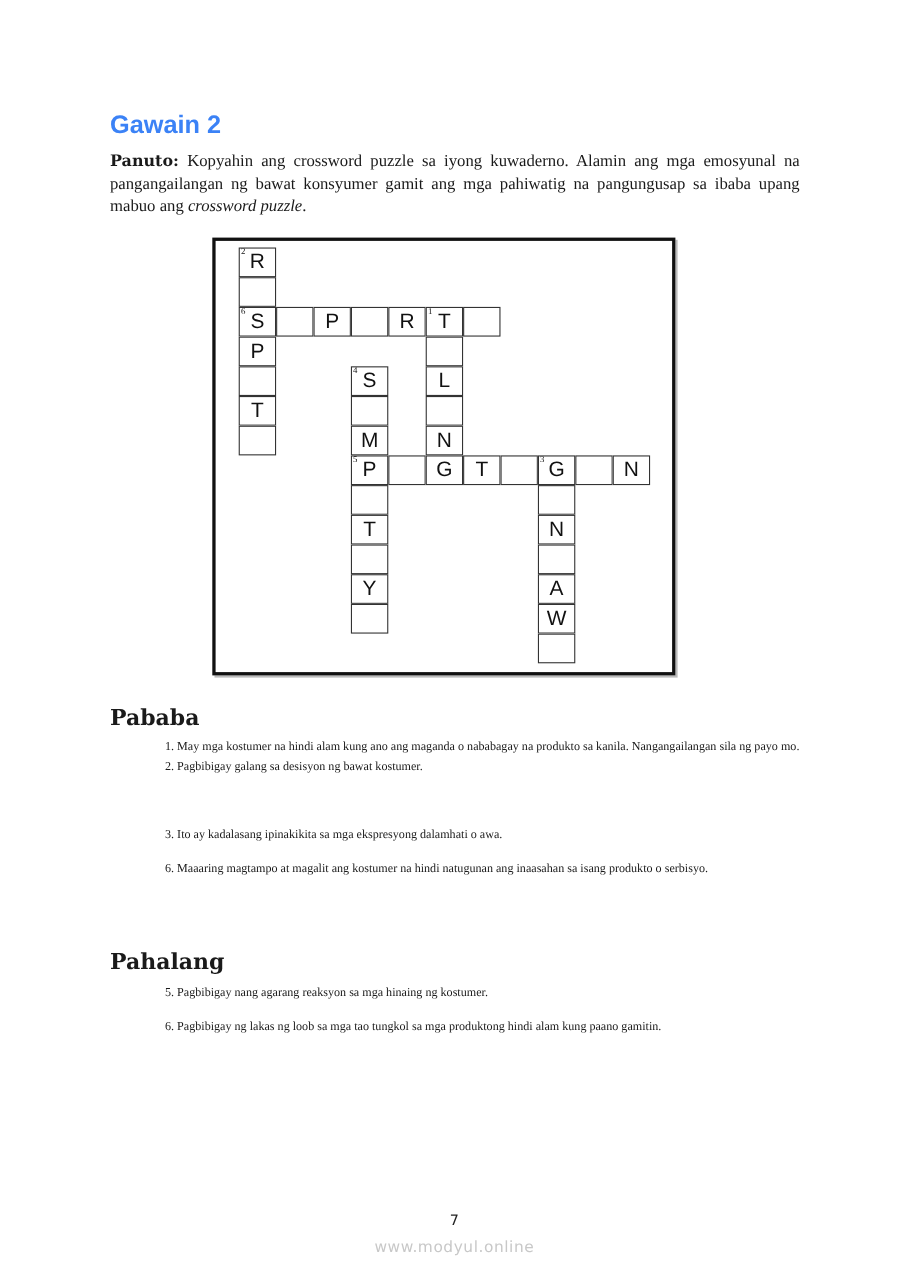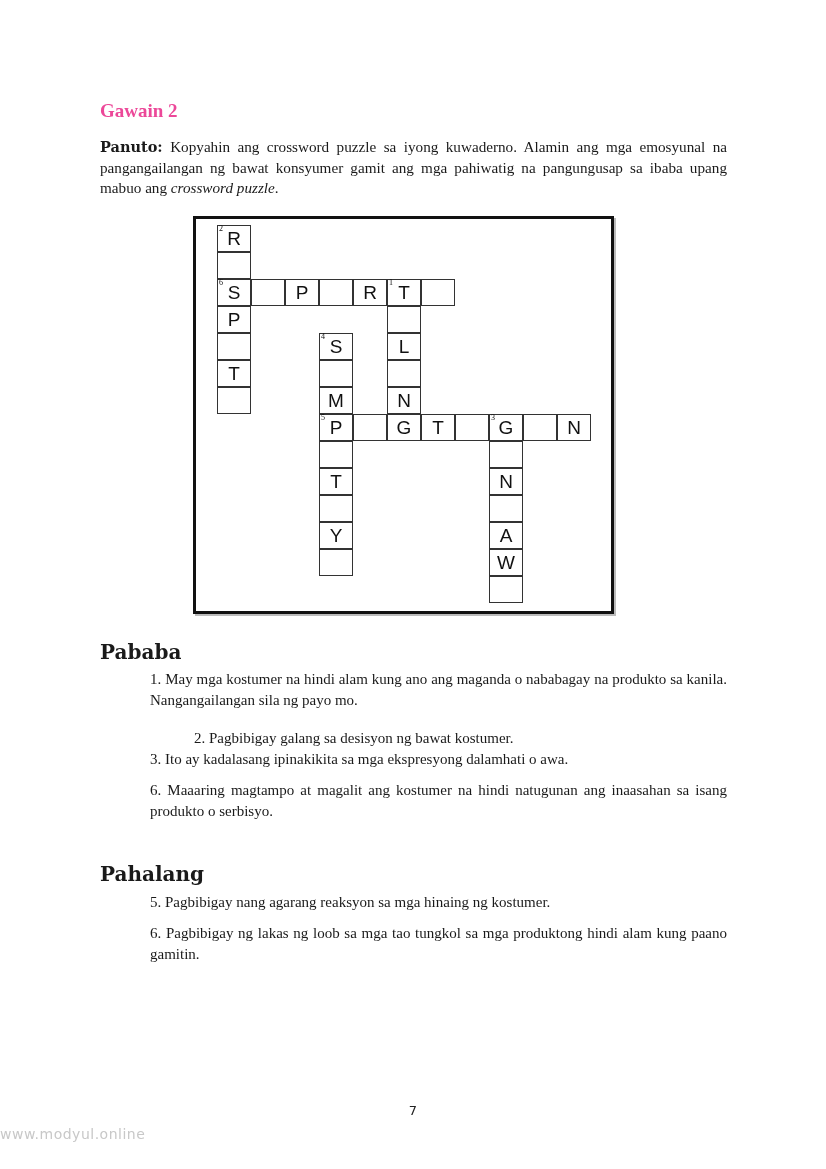--- a/index.html
+++ b/index.html
@@ -1,26 +1,26 @@
 <!DOCTYPE html>
 <html><head>
 <meta charset="utf-8">
 <style>
   html, body { margin: 0; padding: 0; background: #ffffff; }
   body { width: 826px; height: 1169px; position: relative; overflow: hidden; font-family: "DejaVu Serif", "Liberation Serif", serif; color: #1a1a1a; }
-  .title { position: absolute; left: 100px; top: 100px; font-family: Liberation Serif, serif; font-weight: bold; font-size: 19px; color: #ec4899; }
+  .title { position: absolute; left: 100px; top: 100px; font-family: Liberation Sans, sans-serif; font-weight: bold; font-size: 23px; color: #3b82f6; }
   .instructions { position: absolute; left: 100px; top: 137px; width: 627px; font-size: 15.2px; line-height: 20.5px; text-align: justify; font-family: "Liberation Serif", serif; }
   .instructions b { font-family: "DejaVu Serif", serif; font-weight: bold; font-size: 14.5px; }
   .puzzle-frame { position: absolute; left: 193px; top: 216px; width: 415px; height: 392px; border: 3px solid #111; box-shadow: 2px 2px 0 #bbb; background: #fff; }
   .cell { position: absolute; width: 34px; height: 27px; box-sizing: border-box; border: 1.3px solid #333; background: #fff; font-family: "Liberation Sans", sans-serif; font-size: 19px; color: #111; display: flex; align-items: center; justify-content: center; }
   .cell .num { position: absolute; left: 1px; top: -2px; font-size: 8px; font-family: "Liberation Serif", serif; }
   .section-head { position: absolute; left: 100px; font-family: "DejaVu Serif", serif; font-weight: bold; font-size: 20px; }
-  .clue { position: absolute; left: 150px; width: 577px; font-family: "Liberation Serif", serif; font-size: 15px; line-height: 20.5px; text-align: justify; }
+  .clue { position: absolute; left: 150px; width: 577px; font-family: "Liberation Serif", serif; font-size: 11px; line-height: 20.5px; text-align: justify; }
   .page-num { position: absolute; left: 0; width: 826px; top: 1103px; text-align: center; font-family: "DejaVu Sans", sans-serif; font-size: 13px; color: #222; }
-  .watermark { position: absolute; left: 0; width: 826px; top: 1126px; font-family: "DejaVu Sans", sans-serif; font-size: 14px; color: #c8c8c8; letter-spacing: 0.5px; }
+  .watermark { position: absolute; left: 0; width: 826px; top: 1126px; text-align: center; font-family: "DejaVu Sans", sans-serif; font-size: 14px; color: #c8c8c8; letter-spacing: 0.5px; }
 </style>
 </head>
 <body>
 
 <div class="title">Gawain 2</div>
 
 <div class="instructions">
   <b>Panuto:</b><span> Kopyahin ang crossword puzzle sa iyong kuwaderno. Alamin ang mga emosyunal na pangangailangan ng bawat konsyumer gamit ang mga pahiwatig na pangungusap sa ibaba upang mabuo ang </span><i>crossword puzzle</i><span>.</span>
 </div>
 
@@ -147,21 +147,21 @@
         <span>W</span>
       </div>
       <div class="cell" style="left: 293px; top: 357px;">
         <span></span>
       </div>
     </div>
 </div>
 
 <div class="section-head" style="top:640px;">Pababa</div>
 <div class="clue" style="top:669px;">1. May mga kostumer na hindi alam kung ano ang maganda o nababagay na produkto sa kanila. Nangangailangan sila ng payo mo.</div>
-<div class="clue" style="top:728px;margin-left:44px;">2. Pagbibigay galang sa desisyon ng bawat kostumer.</div>
+<div class="clue" style="top:687px;">2. Pagbibigay galang sa desisyon ng bawat kostumer.</div>
 <div class="clue" style="top:749px;">3. Ito ay kadalasang ipinakikita sa mga ekspresyong dalamhati o awa.</div>
 <div class="clue" style="top:780px;">6. Maaaring magtampo at magalit ang kostumer na hindi natugunan ang inaasahan sa isang produkto o serbisyo.</div>
 
 <div class="section-head" style="top:862px;">Pahalang</div>
 <div class="clue" style="top:892px;">5. Pagbibigay nang agarang reaksyon sa mga hinaing ng kostumer.</div>
 <div class="clue" style="top:923px;">6. Pagbibigay ng lakas ng loob sa mga tao tungkol sa mga produktong hindi alam kung paano gamitin.</div>
 
 <div class="page-num">7</div>
 <div class="watermark">www.modyul.online</div>
 

